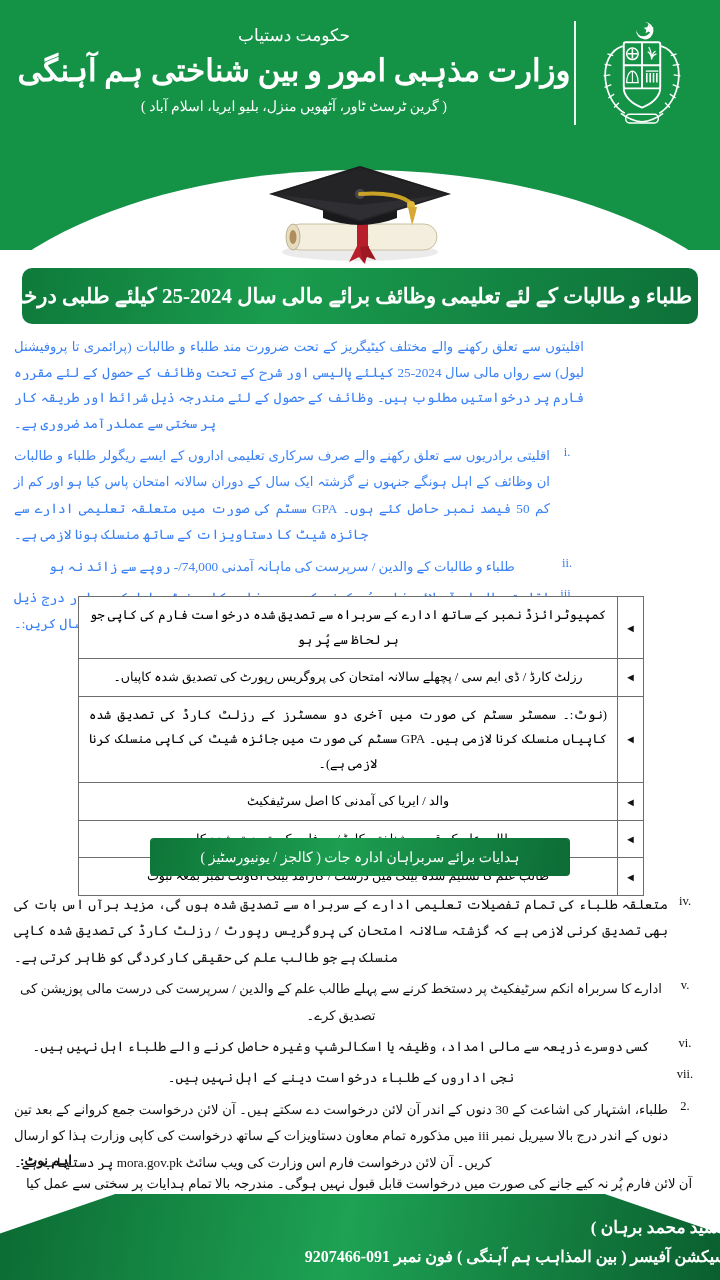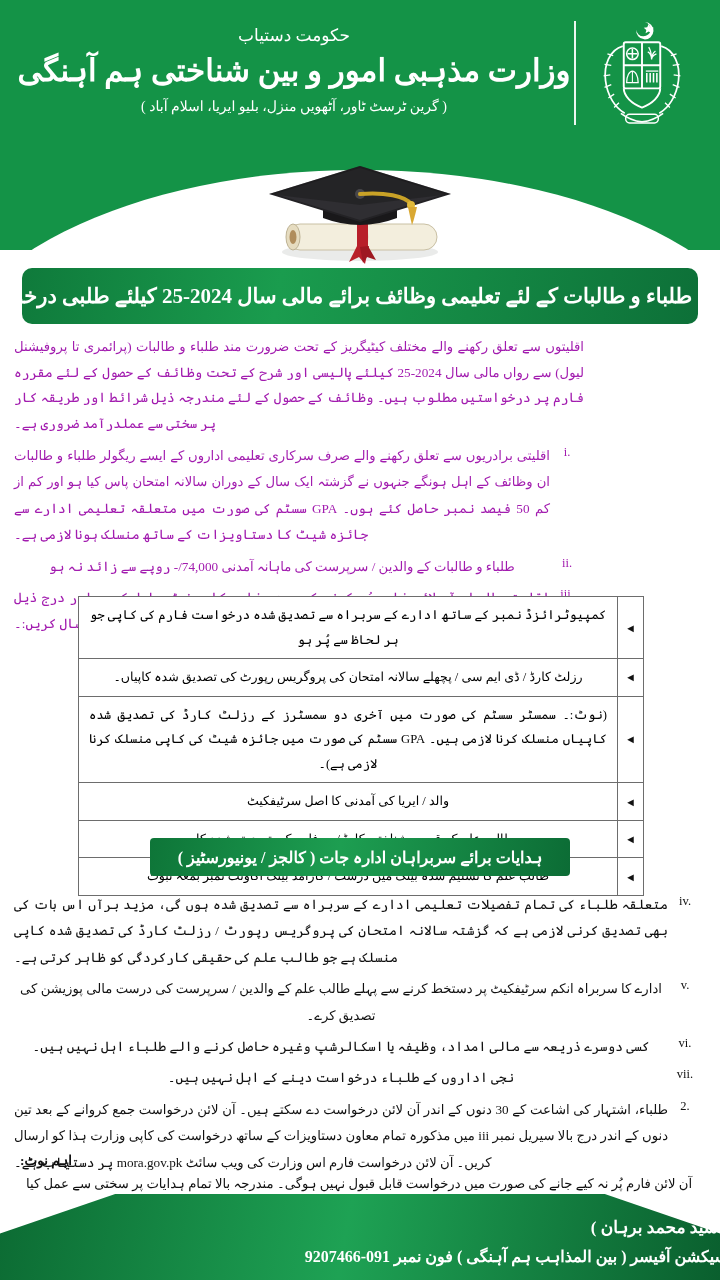--- a/index.html
+++ b/index.html
@@ -66,21 +66,21 @@
   }
   .title-banner span {
     color: #ffffff; font-family: "Liberation Serif", serif;
     font-size: 21px; font-weight: bold; letter-spacing: .2px;
     white-space: nowrap;
   }
 
   
   .body-area {
     position: absolute; left: 0; top: 330px; width: 602px;
-    direction: rtl; color: #a21caf;
+    direction: rtl; color: #3b82f6;
     font-family: "Liberation Serif", serif;
   }
   .intro {
     padding: 4px 18px 0 14px; font-size: 13.2px; line-height: 1.95;
     text-align: justify; text-align-last: left;
   }
   .list-block { margin-top: 6px; padding: 0 18px 0 14px; }
   .li-row { display: flex; flex-direction: row; align-items: flex-start; margin-bottom: 5px; }
   .li-mark {
     width: 34px; flex: 0 0 34px; text-align: center;
@@ -114,21 +114,21 @@
 
   
   .section-banner {
     position: absolute; left: 150px; top: 838px; width: 420px; height: 38px;
     background: linear-gradient(100deg,#0e7538 0%,#1d9e51 45%,#0c6c35 100%);
     border-radius: 4px;
     display: flex; align-items: center; justify-content: center; direction: rtl;
   }
   .section-banner span {
     color: #fff; font-family: "Liberation Serif", serif;
-    font-size: 16px; font-weight: bold; white-space: nowrap;
+    font-size: 14px; font-weight: normal; white-space: nowrap;
   }
 
   .body-area2 {
     position: absolute; left: 0; top: 886px; width: 720px;
     direction: rtl; color: #111; font-family: "Liberation Serif", serif;
   }
 
   
   .note-area {
     position: absolute; left: 0; top: 1152px; width: 718px;

